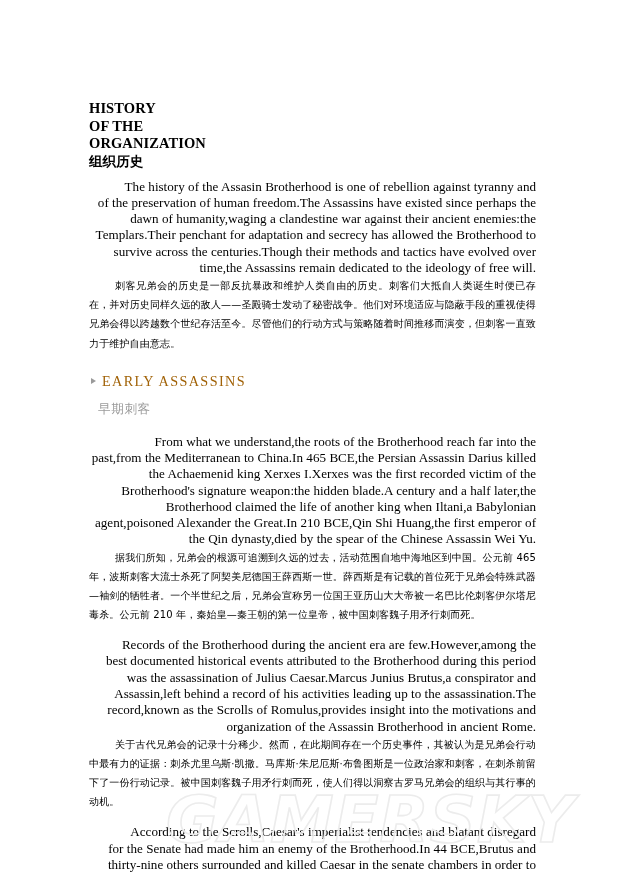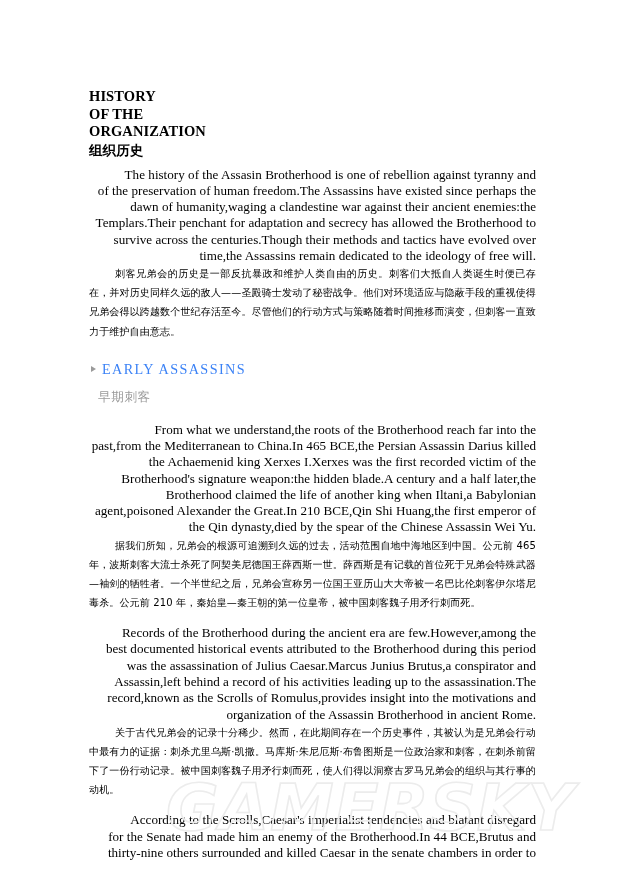--- a/index.html
+++ b/index.html
@@ -12,21 +12,21 @@
     background: #ffffff;
     font-family: "Liberation Serif", "DejaVu Serif", serif;
     color: #000000;
     position: relative;
     overflow: hidden;
   }
 
   .page {
     position: absolute;
     left: 0;
-    top: 0;
+    top: 12px;
     width: 620px;
     height: 628px;
   }
 
   .content {
     position: absolute;
     left: 89px;
     top: 88px;
     width: 447px;
   }
@@ -38,21 +38,21 @@
     line-height: 17.5px;
     letter-spacing: 0.1px;
     margin: 0;
   }
   .doc-title-line {
     display: block;
     white-space: nowrap;
   }
   .doc-title-cn {
     display: block;
-    font-family: Liberation Sans, sans-serif;
+    font-family: Liberation Mono, monospace;
     font-weight: bold;
     font-size: 13.5px;
     line-height: 18px;
     margin-top: 1px;
   }
 
   
   p.en {
     margin: 0;
     font-size: 13.1px;
@@ -90,21 +90,21 @@
     border-left: 5px solid #9a9a9a;
     border-top: 3.7px solid transparent;
     border-bottom: 3.7px solid transparent;
     flex: none;
     margin-left: 2px;
   }
   .section-head-label {
     font-size: 14.2px;
     line-height: 17px;
     letter-spacing: 1.4px;
-    color: #3b82f6;
+    color: #a16207;
   }
   .section-head-cn {
     margin: 9px;
     font-family: "DejaVu Sans", "Liberation Sans", sans-serif;
     font-size: 12.6px;
     line-height: 19px;
     color: #9a9a9a;
     letter-spacing: 0.6px;
   }
 

